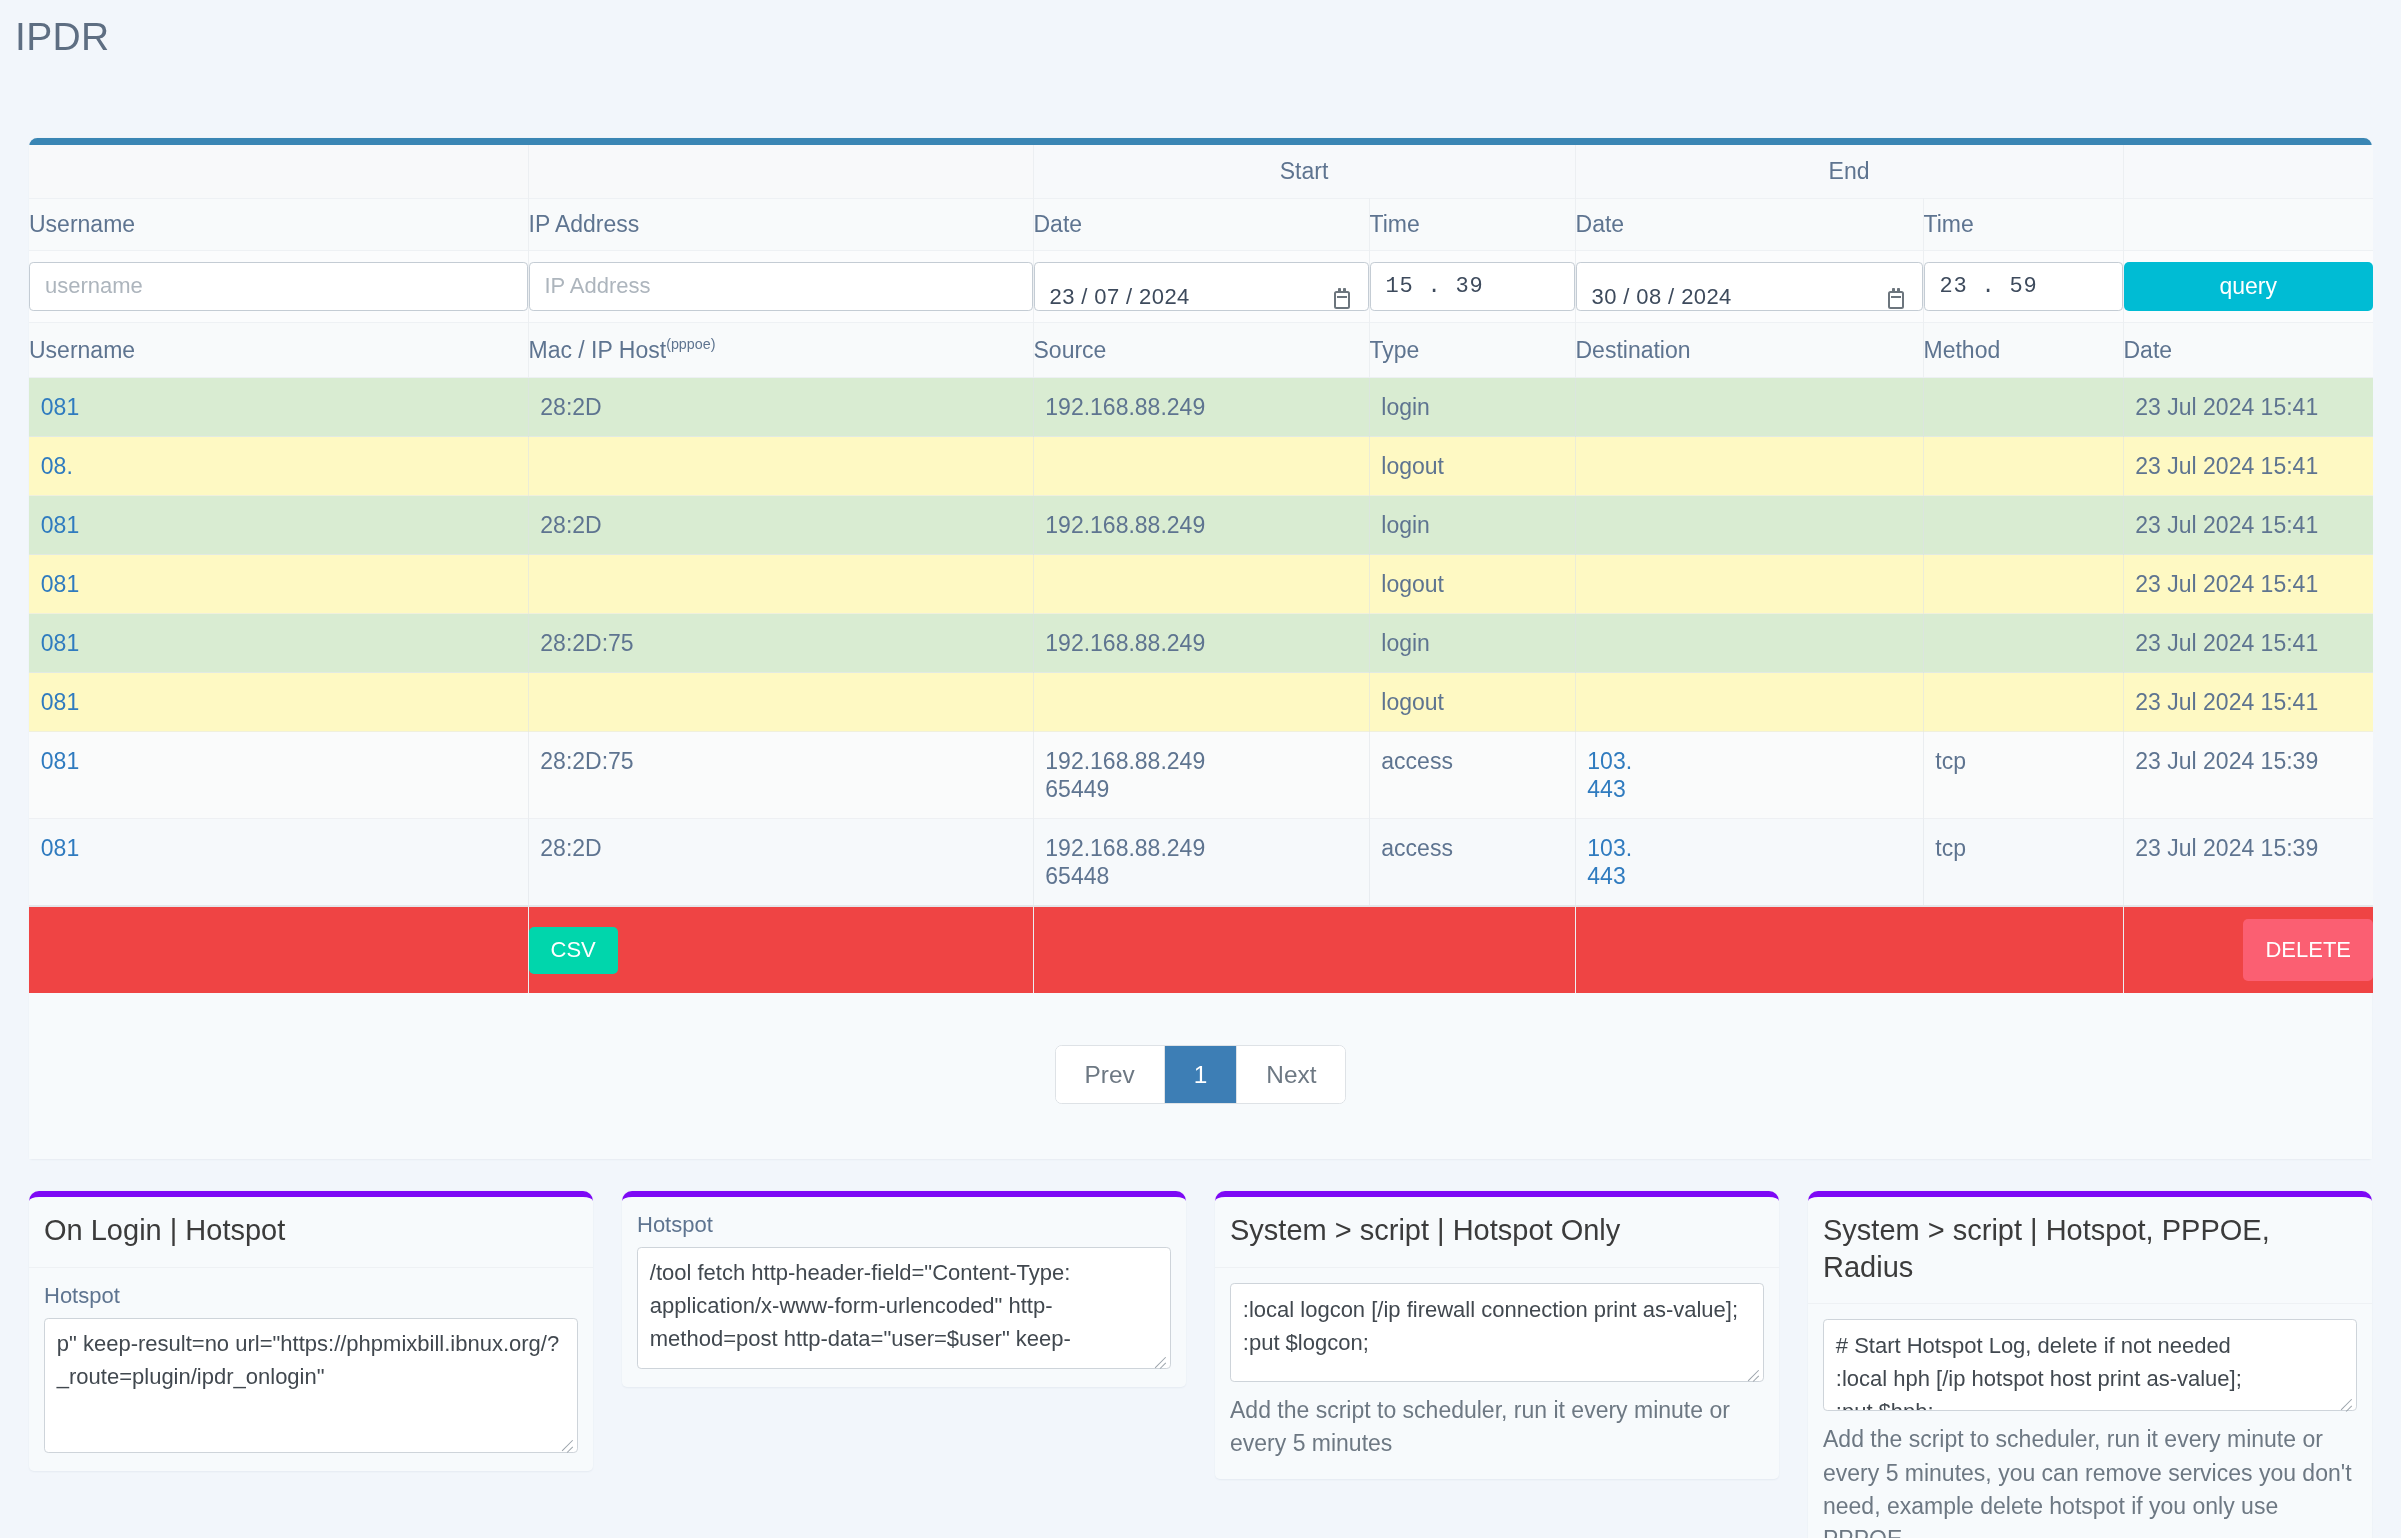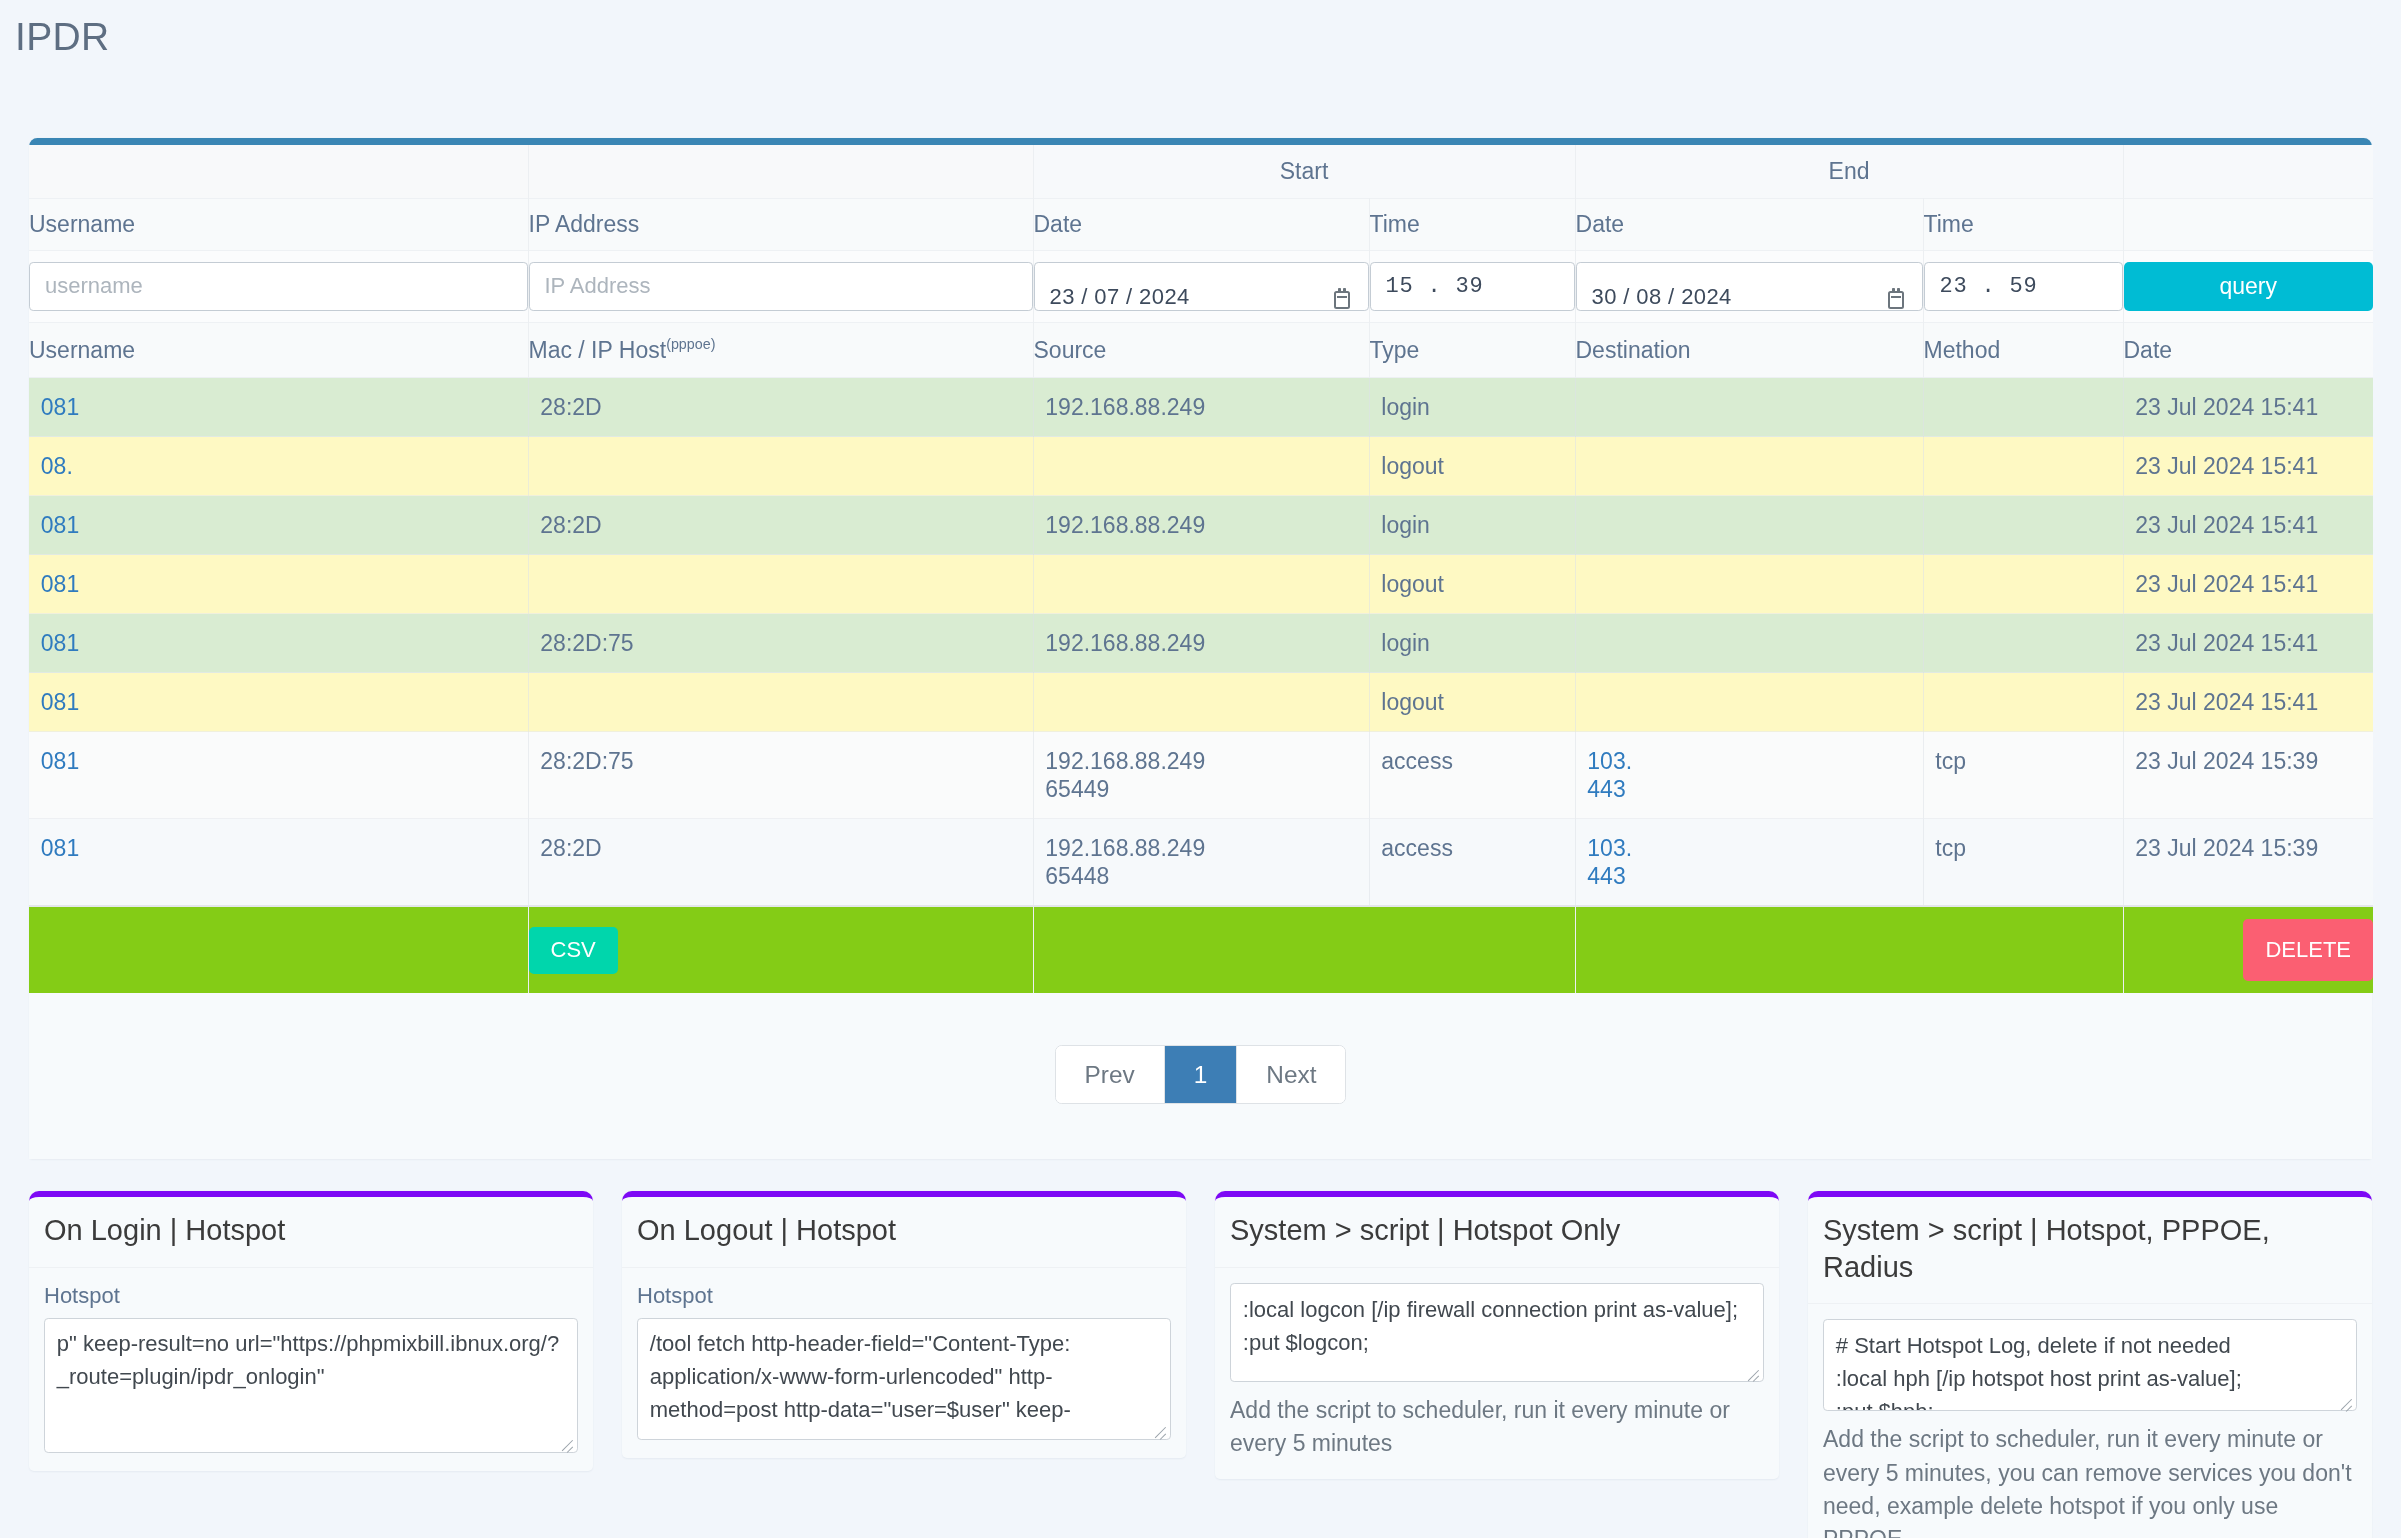--- a/index.html
+++ b/index.html
@@ -161,21 +161,21 @@
   tr.drow.green td { background: #d9ecd2; }
   tr.drow.red   td { background: #fef9c3; }
   tr.drow.plain0 td { background: #fafbfb; }
   tr.drow.plain1 td { background: #f6f9fb; }
   tr.drow td.lnk { color: #2f7bbf; }
   .two-line span { display: block; }
 
   
   .actionrow td {
     height: 87px;
-    background: #84cc16;
+    background: #ef4444;
     border-top: 2.5px solid #e4e7ea;
     border-right: 0.8px solid #eceff2;
     padding: 0 11.8px;
     vertical-align: middle;
   }
   .actionrow td.nobd { border-right: none; }
   .btn-csv {
     background: #00d6ac; color: #fff; border: none;
     border-radius: 5px; padding: 0 22px; height: 47px;
     font-size: 22px; cursor: pointer;
@@ -479,21 +479,20 @@
       <div class="sbody">
         <div class="sublabel">Hotspot</div>
         <div class="ta-wrap">
           <div class="ta h1">p" keep-result=no url="https://phpmixbill.ibnux.org/?_route=plugin/ipdr_onlogin"</div>
           <span class="grip"></span>
         </div>
       </div>
     </div>
 
     <div class="scard">
-      <div class="shead">On Logout | Hotspot</div>
       <div class="sbody">
         <div class="sublabel">Hotspot</div>
         <div class="ta-wrap">
           <div class="ta h2">/tool fetch http-header-field="Content-Type: application/x-www-form-urlencoded" http-method=post http-data="user=$user" keep-</div>
           <span class="grip"></span>
         </div>
       </div>
     </div>
 
     <div class="scard">

